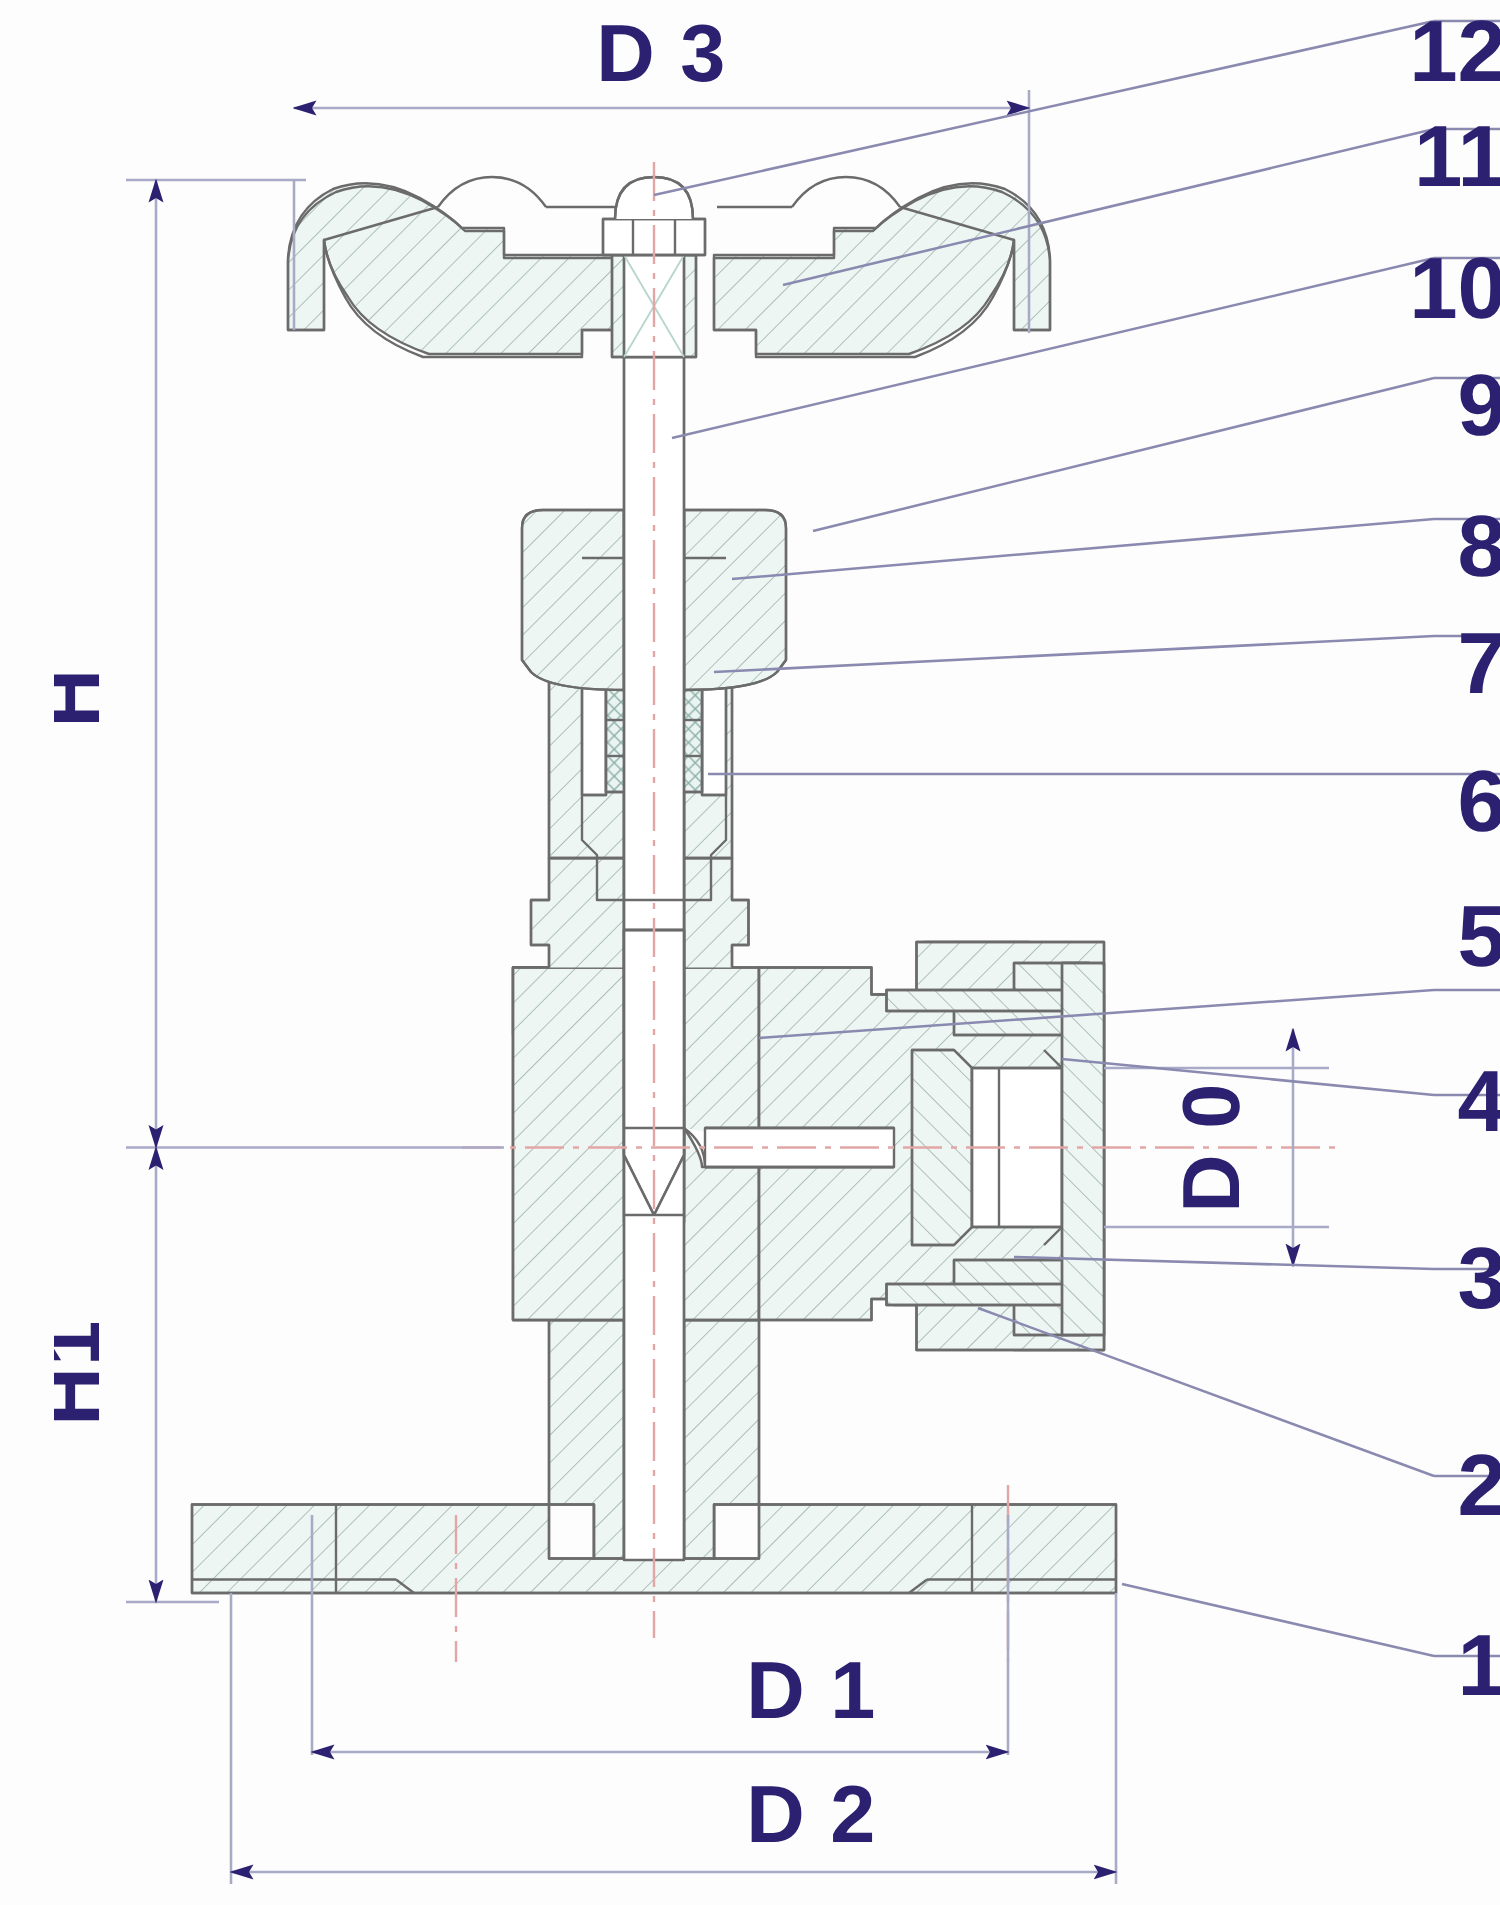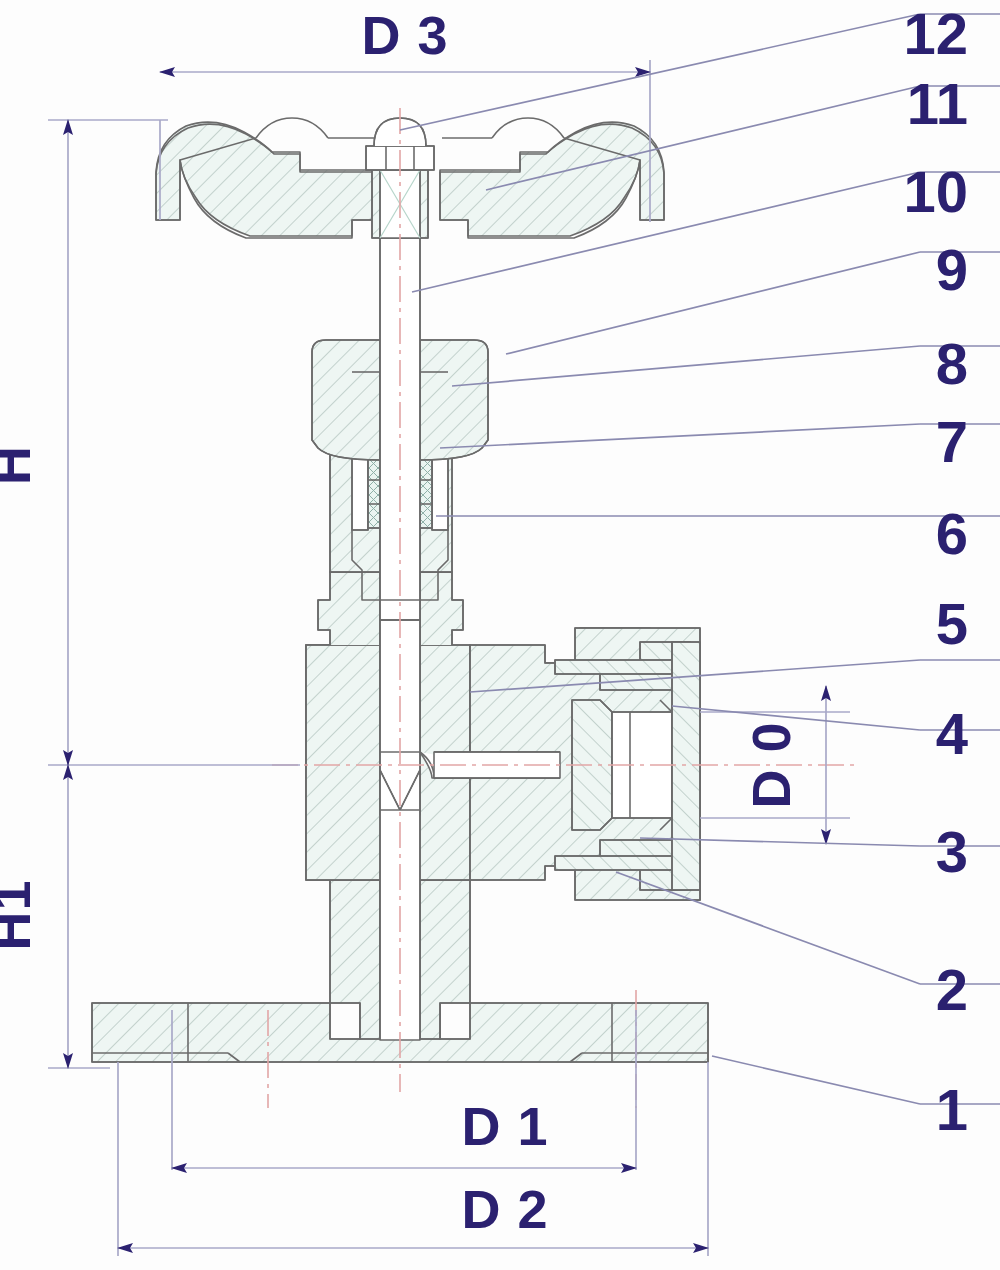--- a/index.html
+++ b/index.html
@@ -2,21 +2,21 @@
 <html><head>
 <meta charset="utf-8">
 <title>Valve Assembly Cross-Section Drawing</title>
 <style>
   html,body{margin:0;padding:0;background:#fdfdfd;}
   body{
     width:1000px;height:1270px;overflow:hidden;
     font-family:"Liberation Sans","DejaVu Sans",sans-serif;
     position:relative;
   }
-  #stage{position:absolute;inset:0;width:820px;height:1270px;}
+  #stage{position:absolute;inset:0;width:820px;height:1270px;margin-left:36px;}
   svg{display:block;}
   text{font-family:"Liberation Sans","DejaVu Sans",sans-serif;}
   .dimtext{fill:#2b2170;font-size:54px;font-weight:700;letter-spacing:1px;}
   .callouttext{fill:#2b2170;font-size:58px;font-weight:700;}
 </style>
 </head>
 <body>
 
 <div id="stage">
 <svg width="1000" height="1270" viewBox="0 0 1000 1270" xmlns="http://www.w3.org/2000/svg">

